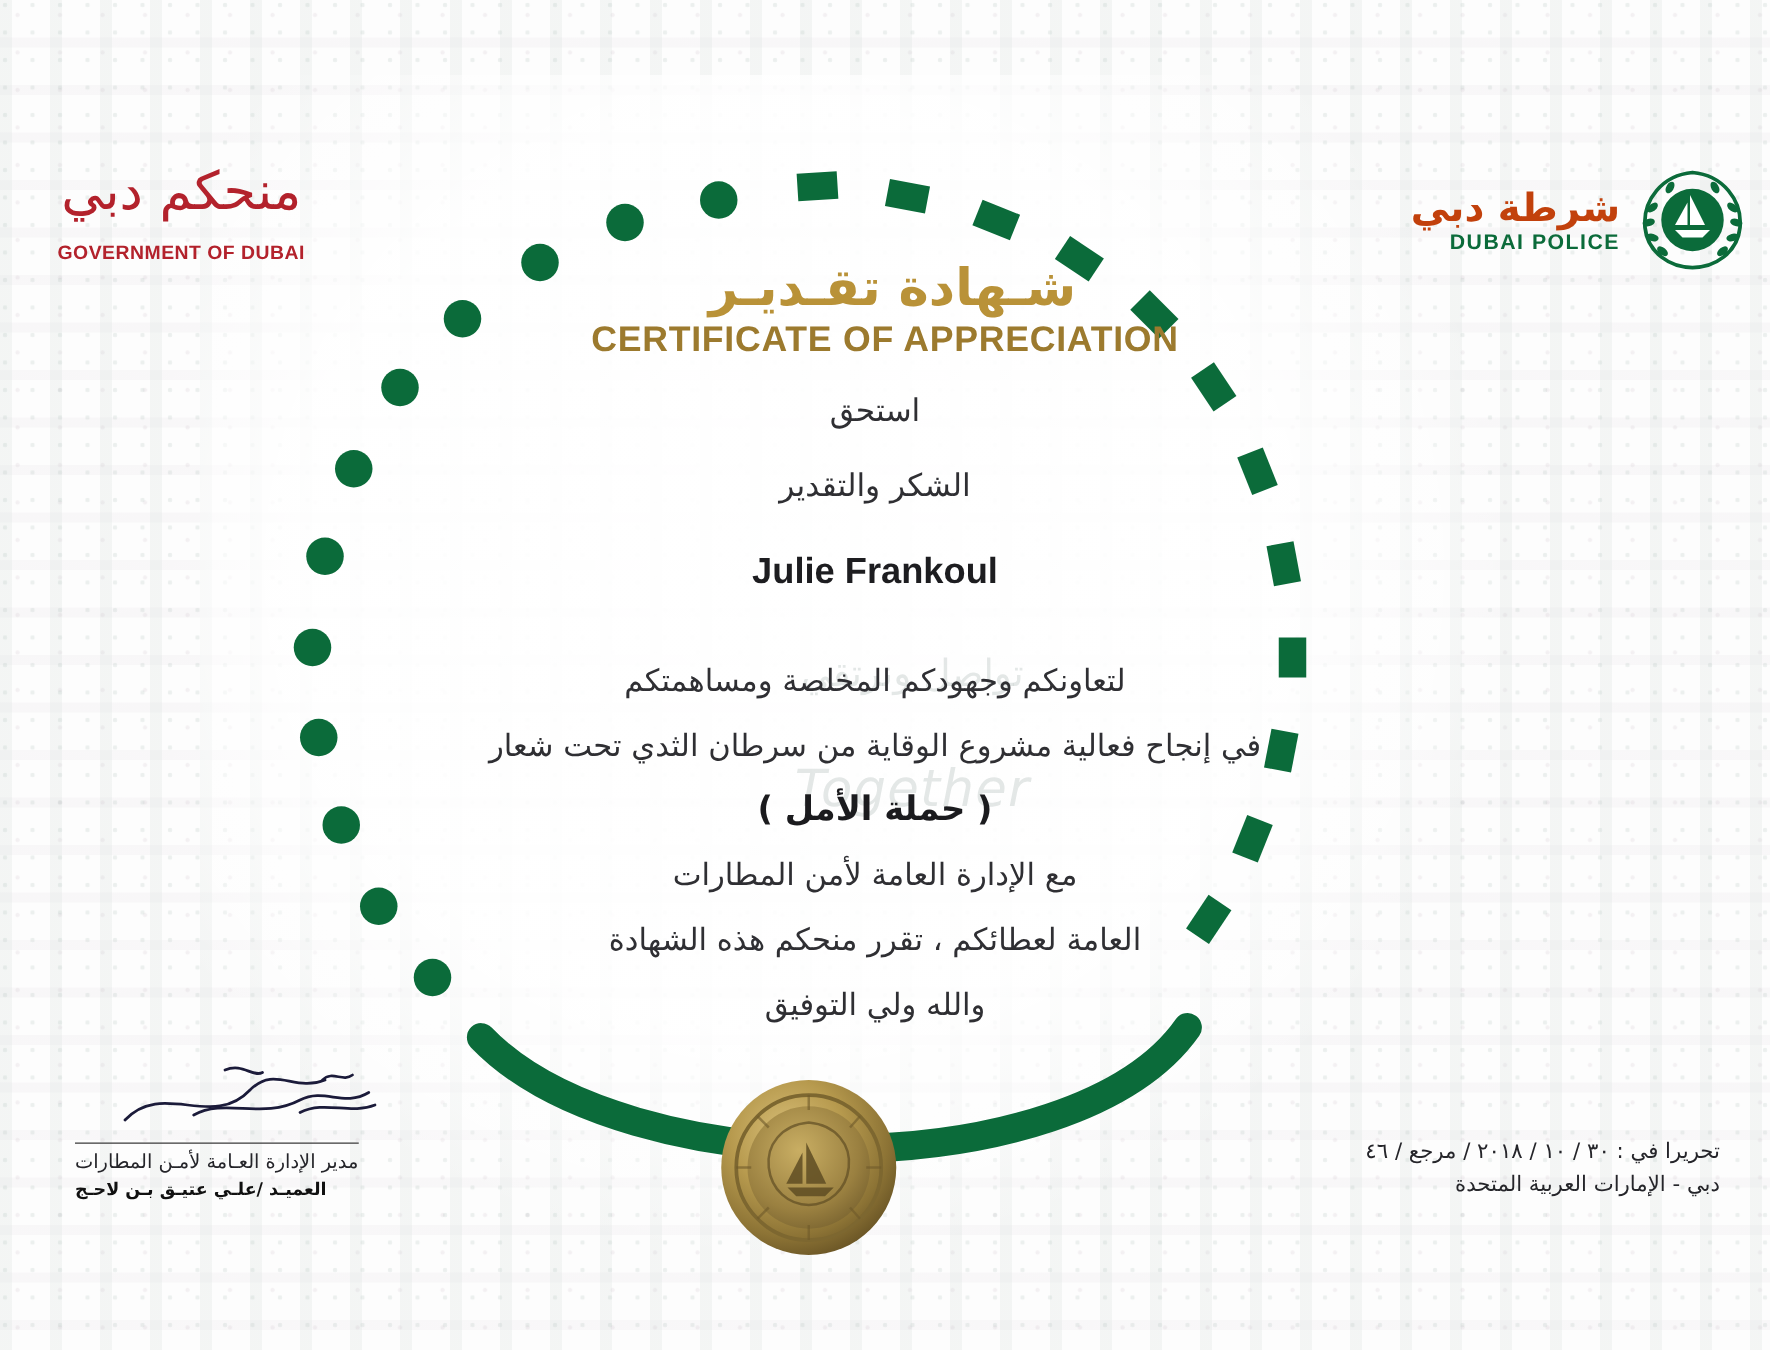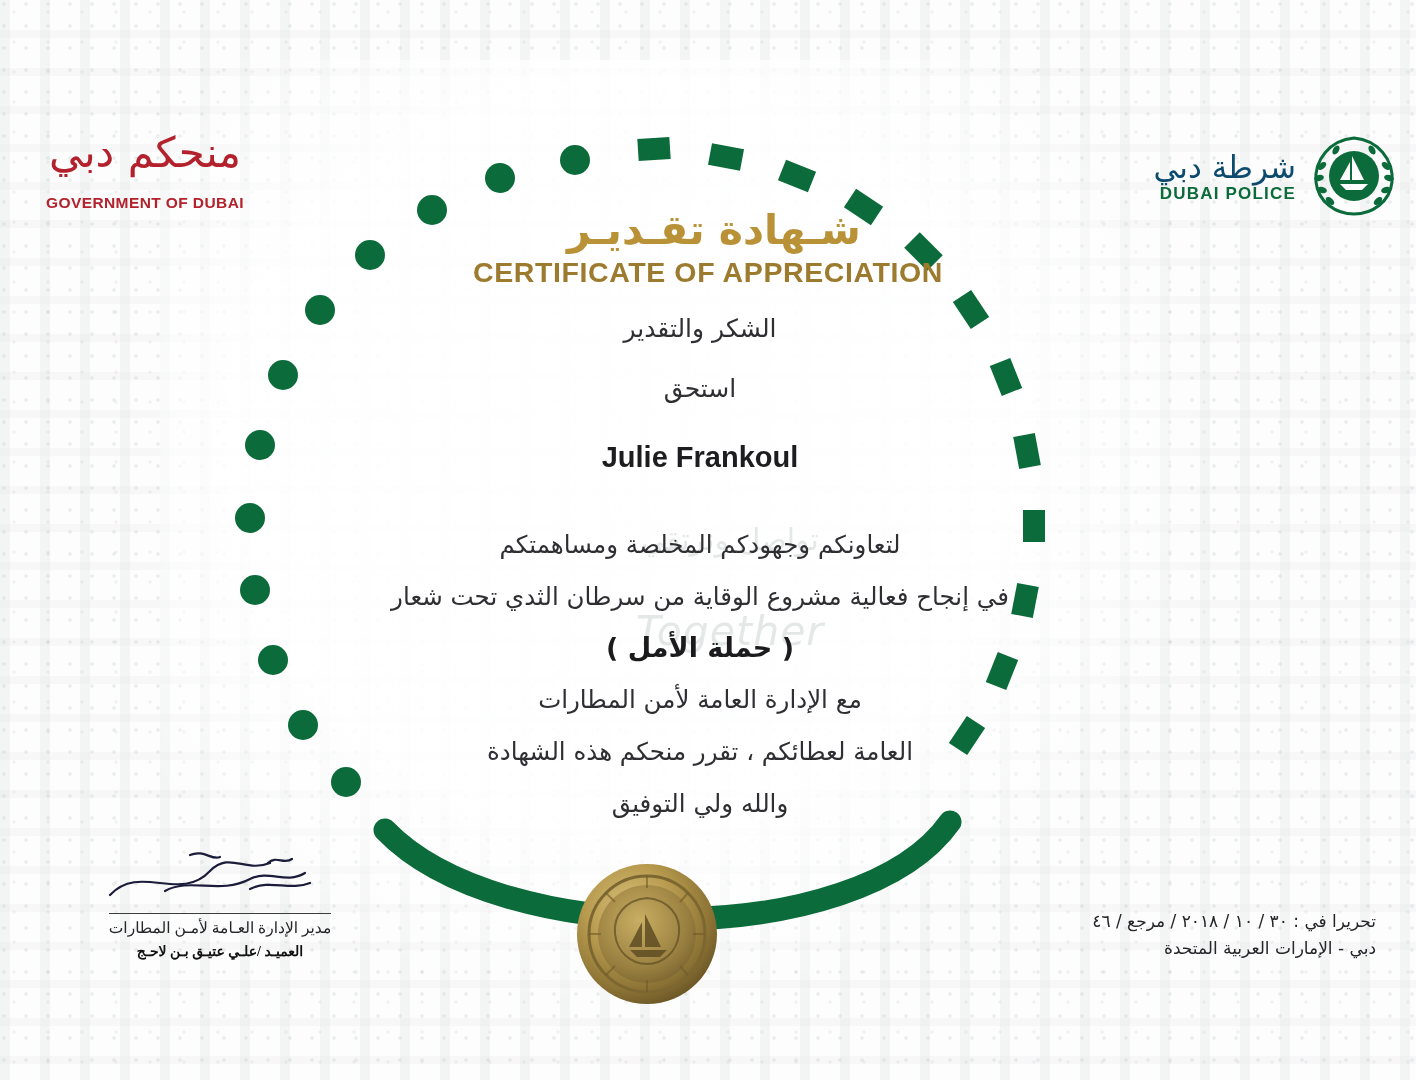--- a/index.html
+++ b/index.html
@@ -87,23 +87,23 @@
   .police-logo {
     position: absolute;
     right: 14px; top: 132px;
     display: flex;
     align-items: center;
     gap: 10px;
   }
   .police-text { text-align: right; }
   .police-ar {
     font-size: 31px;
-    color: #0c4a6e;
-    direction: rtl;
-    font-weight: normal;
+    color: #c2410c;
+    direction: rtl;
+    font-weight: bold;
     letter-spacing: -1px;
     line-height: 1.1;
   }
   .police-en {
     font-size: 17px;
     font-weight: bold;
     color: #0b6b3a;
     letter-spacing: 1.2px;
     font-family: "Liberation Sans", sans-serif;
   }
@@ -155,23 +155,22 @@
     font-weight: bold;
     color: #1b1b1e;
     margin: 16px 0 18px 0;
   }
 
   
   .sig-block {
     position: absolute;
     left: 60px; bottom: 120px;
     width: 320px;
-    text-align: center;
-    direction: rtl;
-    font-family: Liberation Serif, serif;
+    text-align: left;
+    direction: rtl;
   }
   .sig-mark {
     height: 70px;
     position: relative;
   }
   .sig-title {
     font-size: 15.5px;
     color: #25252a;
     border-top: 1px solid #3a3a3a;
     padding-top: 5px;
@@ -287,22 +286,22 @@
         <path d="M46 48 L46 24 L58 48 Z" fill="#ffffff"></path>
         <path d="M44 48 L44 30 L34 48 Z" fill="#ffffff"></path>
       </svg>
     </span>
   </div>
 
   <div class="title-ar">شـهادة تقـديـر</div>
   <div class="title-en">CERTIFICATE OF APPRECIATION</div>
 
   <div class="body-block">
+    <div class="line">استحق</div>
     <div class="line">الشكر والتقدير</div>
-    <div class="line">استحق</div>
     <div class="name">Julie Frankoul</div>
     <div class="line-tight">لتعاونكم وجهودكم المخلصة ومساهمتكم</div>
     <div class="line-tight">في إنجاح فعالية مشروع الوقاية من سرطان الثدي تحت شعار</div>
     <div class="slogan">( حملة الأمل )</div>
     <div class="line-tight">مع الإدارة العامة لأمن المطارات</div>
     <div class="line-tight">العامة لعطائكم ، تقرر منحكم هذه الشهادة</div>
     <div class="line-tight">والله ولي التوفيق</div>
   </div>
 
   <div class="sig-block">

